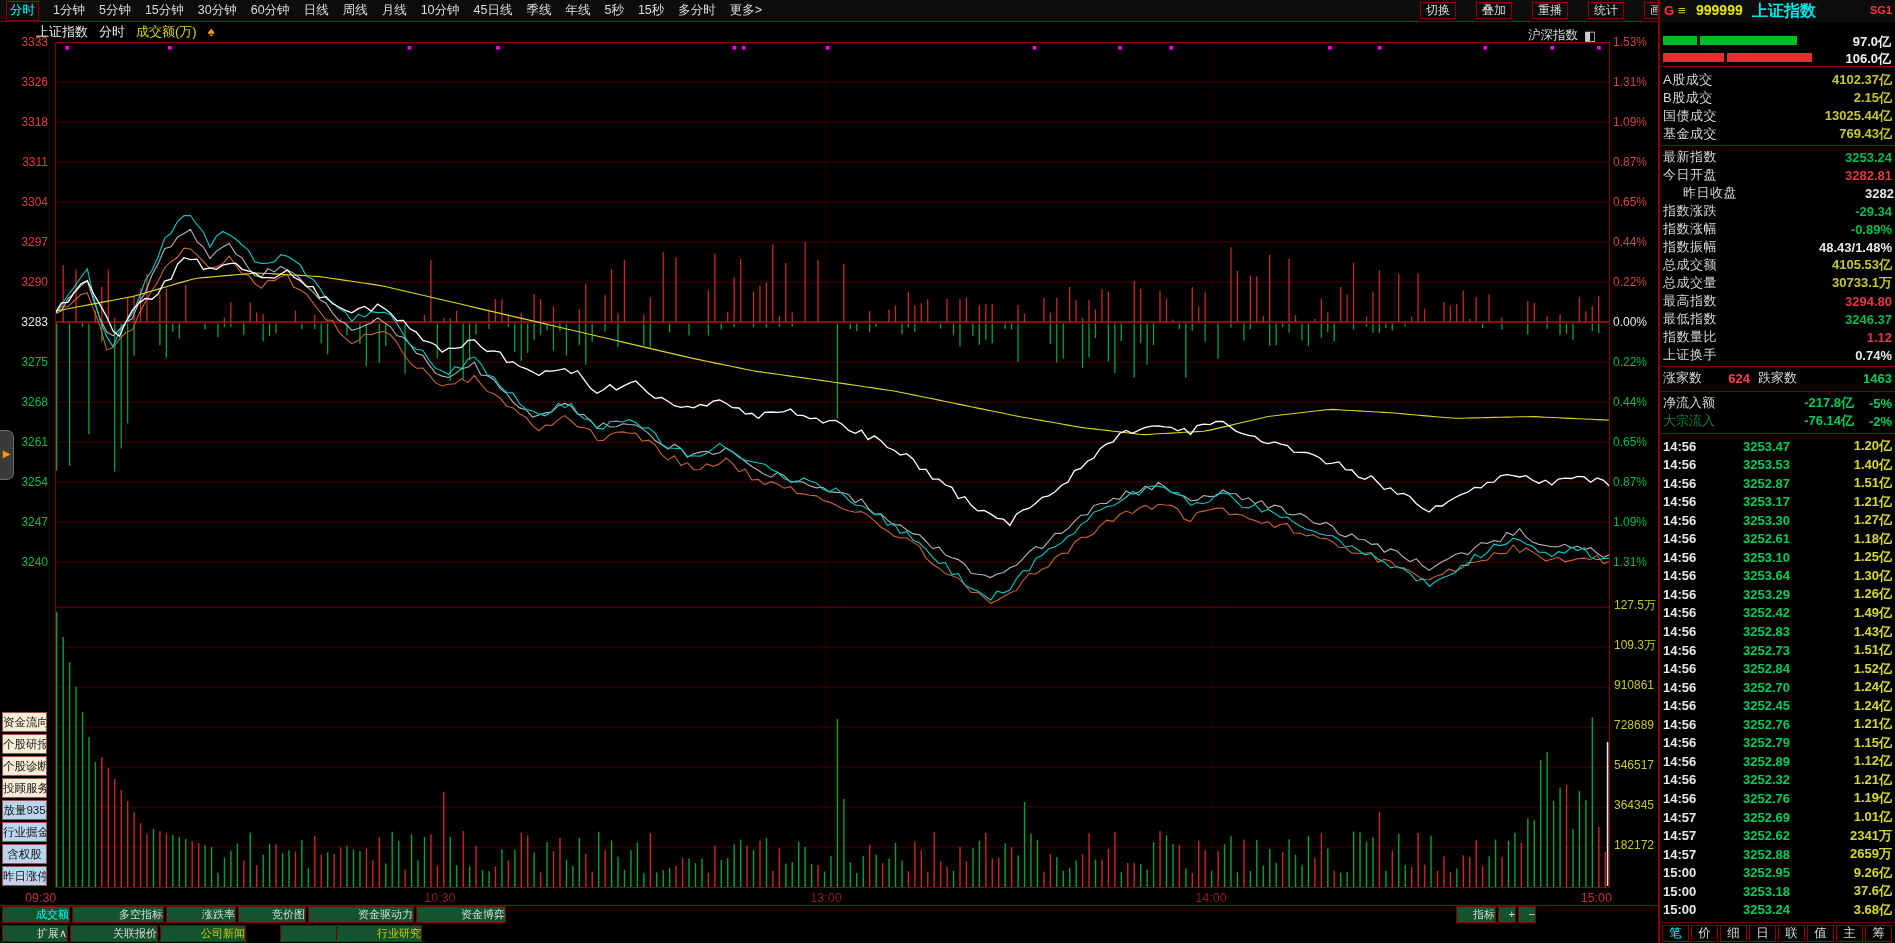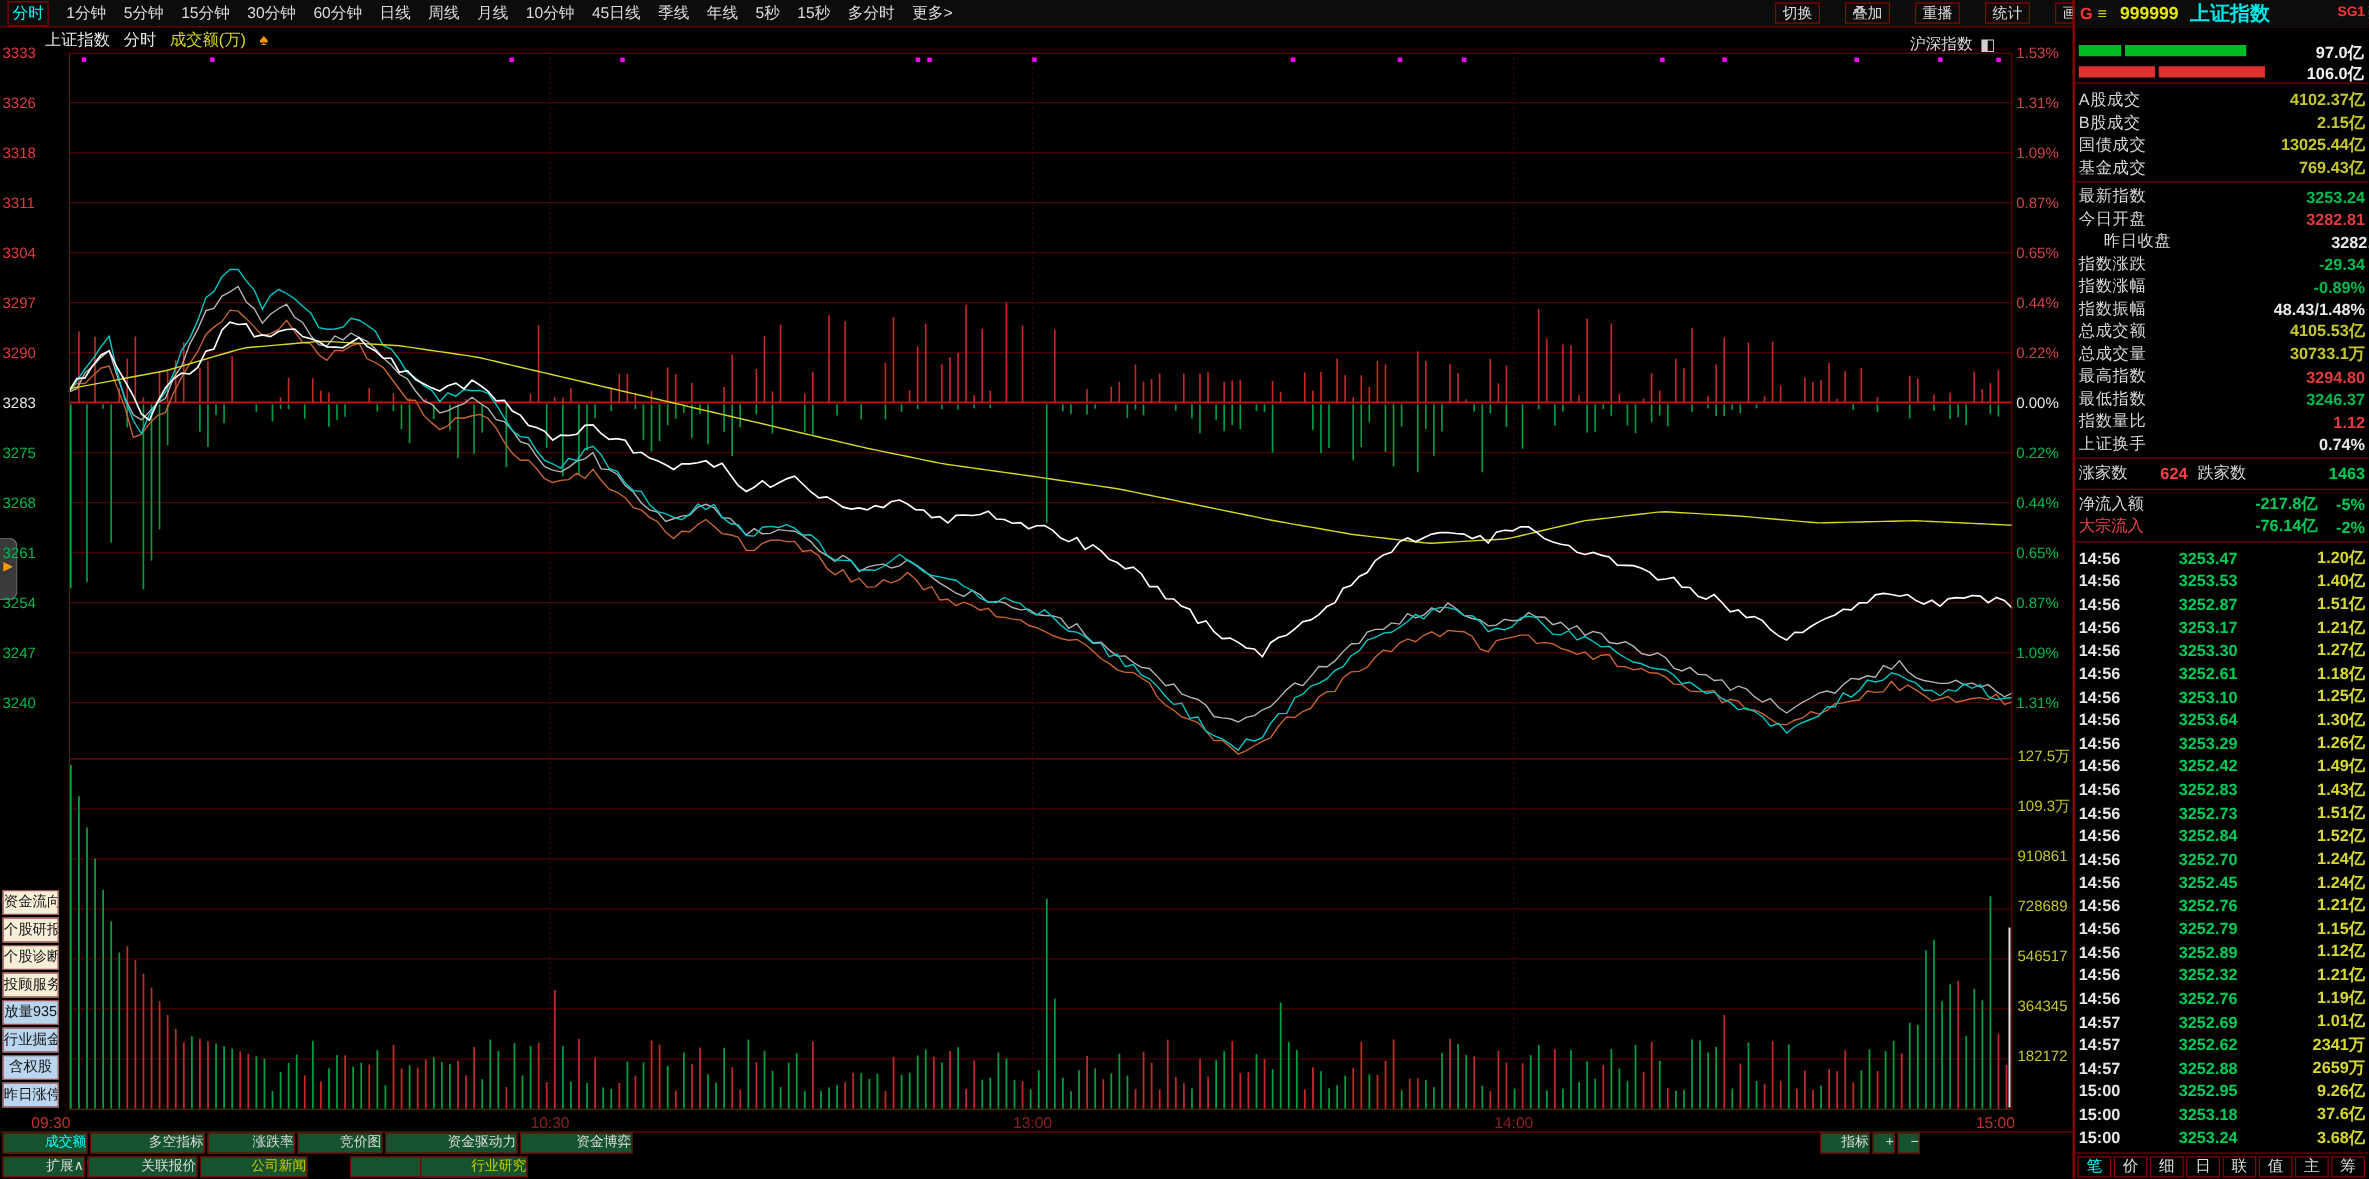--- a/index.html
+++ b/index.html
@@ -18,21 +18,21 @@
   .ph-g{position:absolute;left:4px;top:3px;color:#ff3333;font-weight:bold;font-size:13px;}
   .ph-menu{position:absolute;left:18px;top:3px;color:#cccc00;font-size:13px;}
   .ph-code{position:absolute;left:36px;top:2px;color:#e8e800;font-weight:bold;font-size:14px;}
   .ph-name{position:absolute;left:92px;top:1px;color:#00e5e5;font-weight:bold;font-size:16px;}
   .ph-badge{position:absolute;right:3px;top:4px;color:#ff3333;font-size:11px;font-weight:bold;}
   
   #chart-head{position:absolute;left:36px;top:23px;height:17px;display:flex;gap:11px;font-size:13px;line-height:17px;white-space:nowrap;}
   #corner{position:absolute;left:1528px;top:27px;color:#d8d8d8;font-size:12.5px;display:flex;gap:6px;align-items:center;justify-content:flex-end;}
   
   .lbl{position:absolute;font-size:12px;line-height:16px;white-space:nowrap;}
-  .ar{text-align:left;}
+  .ar{text-align:right;}
   .c-r{color:#e23b3b}.c-g{color:#00bb4c}.c-w{color:#e8e8e8}.c-y{color:#c6c62e}
   .c-rt{color:#d04545}
   .tlab{position:absolute;top:891px;font-size:12.5px;line-height:14px;}
   
   .sbtn{position:absolute;left:2px;width:45px;height:20px;box-sizing:border-box;border:1px solid #a05050;
         font-size:11.5px;line-height:18px;text-align:center;color:#151515;cursor:default;white-space:nowrap;overflow:hidden;}
   .sbtn.cream{background:#f6eed6;}
   .sbtn.blue{background:#b9d6ee;}
   #expander{position:absolute;left:0;top:430px;width:13px;height:48px;background:#3a3a3a;border:1px solid #6a6a6a;
             border-left:none;border-radius:0 7px 7px 0;color:#ff9900;font-size:10px;line-height:46px;text-align:center;}
@@ -809,21 +809,21 @@
       <span style="color: rgb(216, 216, 216); margin-left: 8px;">跌家数</span>
       <span style="color: rgb(0, 204, 85); font-weight: bold; margin-left: auto;">1463</span>
     </div>
     <div class="hline" style="left: 1660px; top: 391px; width: 235px;"></div>
     <div class="prow" style="top: 394px;">
       <span style="color: rgb(216, 216, 216);">净流入额</span>
       <span style="color: rgb(0, 204, 85); font-weight: bold; margin-left: auto;">-217.8亿</span>
       <span style="color: rgb(0, 204, 85); font-weight: bold; width: 38px; text-align: right;">-5%</span>
     </div>
     <div class="prow" style="top: 412px;">
-      <span style="color: #ef4444;">大宗流入</span>
+      <span style="color: #15803d;">大宗流入</span>
       <span style="color: rgb(0, 204, 85); font-weight: bold; margin-left: auto;">-76.14亿</span>
       <span style="color: rgb(0, 204, 85); font-weight: bold; width: 38px; text-align: right;">-2%</span>
     </div>
     <div class="hline" style="left: 1660px; top: 433px; width: 235px;"></div>
     <div class="tick" style="top: 437px;">
       <span class="tt">14:56</span>
       <span class="tp">3253.47</span>
       <span class="ta">1.20亿</span>
     </div>
     <div class="tick" style="top: 455.55px;">

